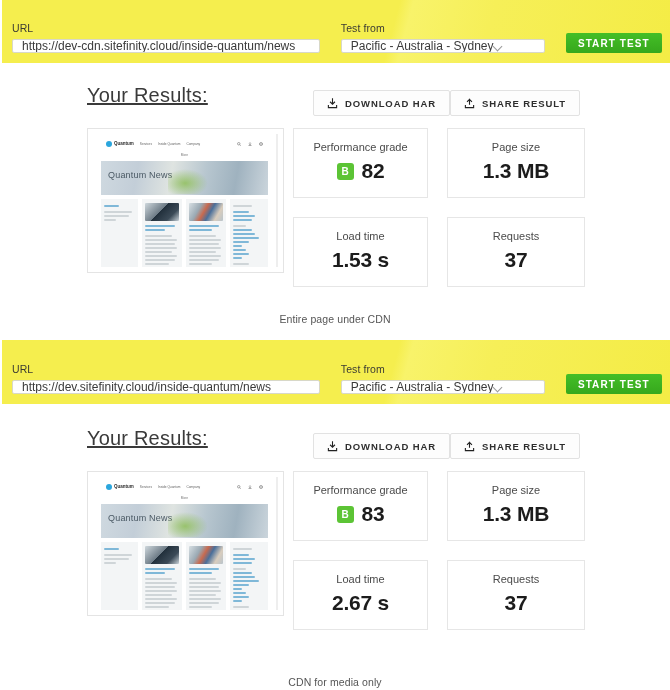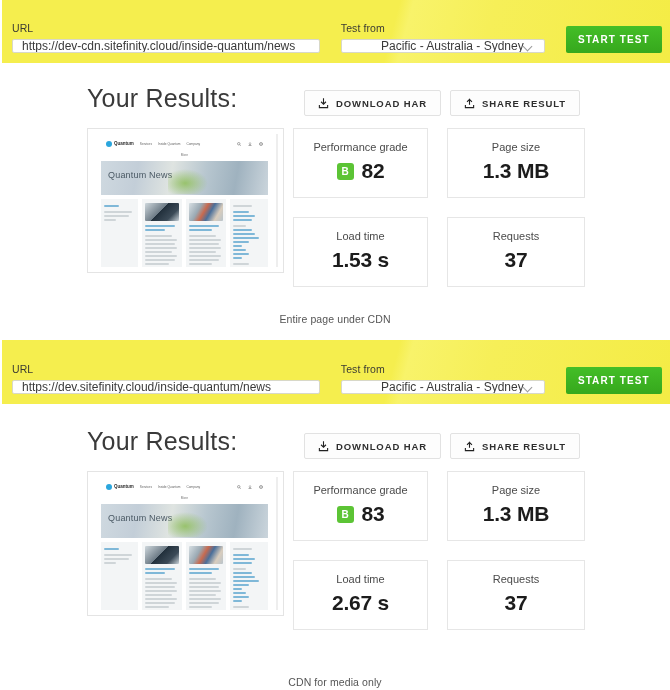--- a/index.html
+++ b/index.html
@@ -39,33 +39,33 @@
     display: flex;
     align-items: center;
     padding: 0 9px;
     font-size: 12px;
     color: #3a3a3a;
     white-space: nowrap;
     overflow: hidden;
   }
   .url-field { width: 326px; }
   .loc-field { width: 216px; margin-left: 9px; }
-  .loc-input { justify-content: flex-end; }
+  .loc-input { justify-content: flex-start; }
   .chev { width: 9px; height: 9px; position: relative; flex: 0 0 auto; margin-right: 2px; }
   .chev::before {
     content:"";
     position:absolute; left:0; top:1px;
     width:6px; height:6px;
     border-right:1px solid #9a9a9a;
     border-bottom:1px solid #9a9a9a;
     transform: rotate(45deg);
   }
   .start-btn {
     margin-left: 9px;
-    height: 27px;
+    height: 20px;
     width: 102px;
     background: #3cb521;
     background-image: linear-gradient(180deg,#44be27 0%, #36a81d 100%);
     border: none;
     border-radius: 2px;
     color: #ffffff;
     font-size: 10px;
     font-weight: bold;
     letter-spacing: 1.1px;
     cursor: pointer;
@@ -77,31 +77,31 @@
   .res-head {
     position: relative;
     height: 40px;
     display: flex;
     align-items: center;
   }
   .res-title {
     position: absolute;
     left: 87px;
     top: -4px;
-    font-size: 25px;
+    font-size: 20px;
     font-weight: 300;
     color: #3a3a3a;
     letter-spacing: .2px;
+    text-decoration: underline;
   }
   .res-actions {
     position: absolute;
     right: 90px;
     top: 2px;
     display: flex;
-    gap: 9px;
     align-items: flex-end;
   }
   .act-btn {
     height: 26px;
     background: #fdfdfd;
     border: 1px solid #e2e2e2;
     border-radius: 2px;
     display: flex;
     align-items: center;
     gap: 7px;

